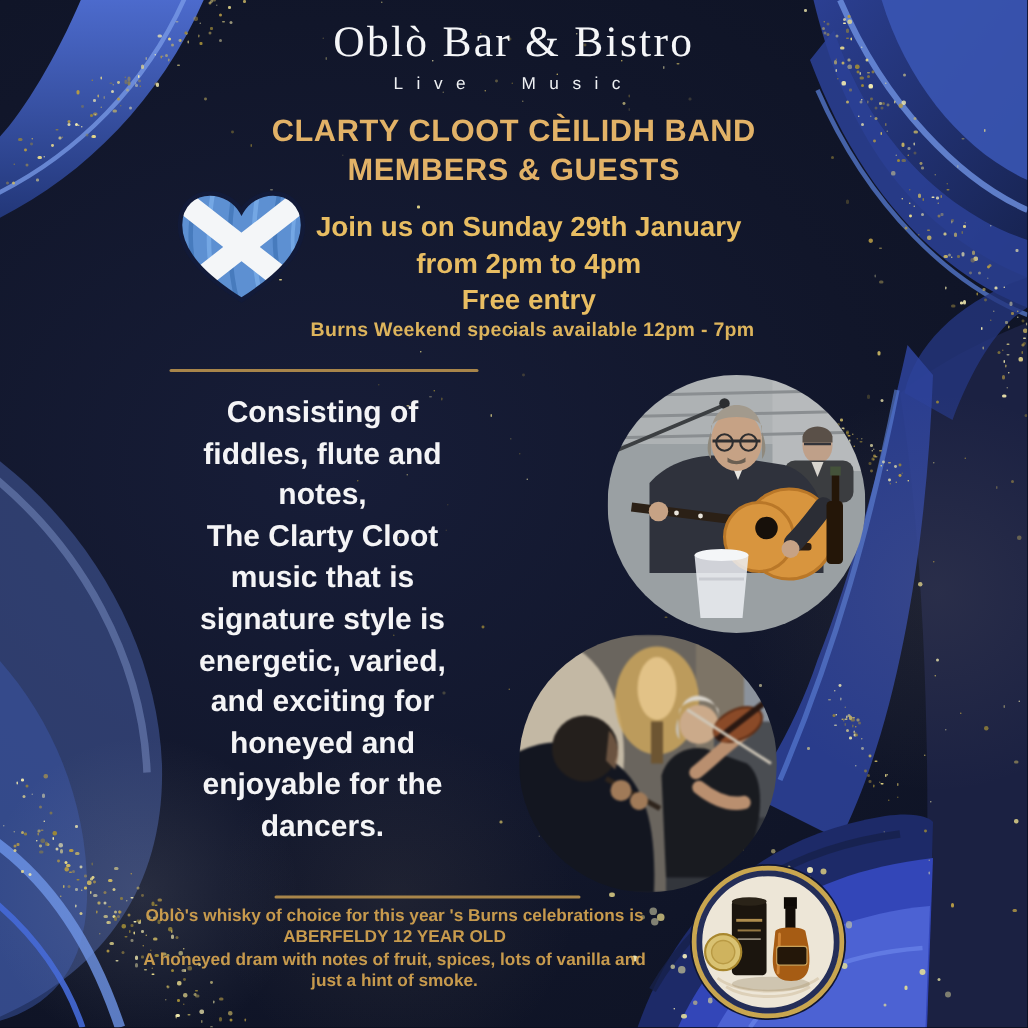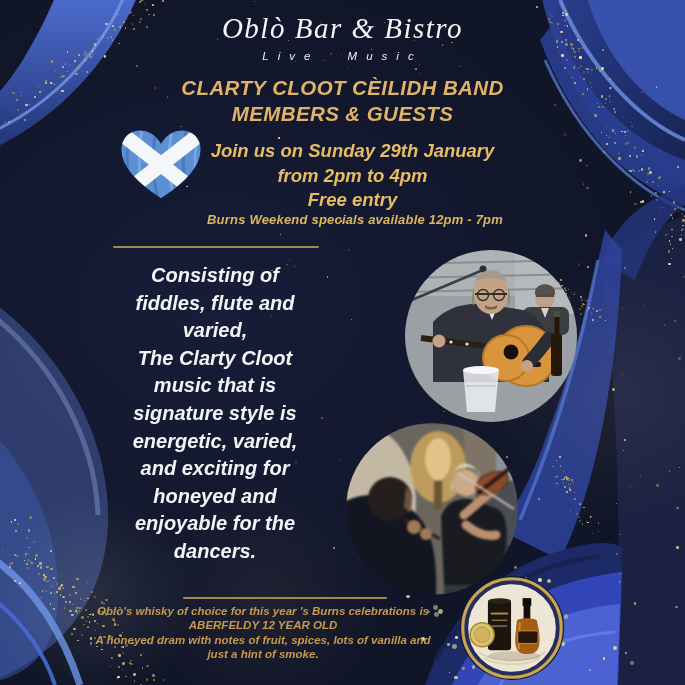--- a/index.html
+++ b/index.html
@@ -1,20 +1,19 @@
 <!DOCTYPE html>
 <html><head>
 <meta charset="utf-8">
 <style>
   html,body{margin:0;padding:0;background:#0b0f1e;}
   .canvas{
     position:relative;width:685px;height:685px;overflow:hidden;
     background:radial-gradient(ellipse at 32% 45%, #171d38 0%, #11162a 55%, #0d1222 100%);
     font-family:"Liberation Sans", sans-serif;
-    font-style:italic;
   }
   .layer{position:absolute;inset:0;}
   svg{display:block;}
   .bokeh{position:absolute;border-radius:50%;pointer-events:none;}
   .dot{position:absolute;border-radius:50%;pointer-events:none;}
   #glitter{pointer-events:none;}
 
   .title{
     position:absolute;top:12px;left:0;width:100%;text-align:center;
     font-family:"Liberation Serif", serif;font-size:29px;letter-spacing:1.5px;
@@ -884,21 +883,21 @@
     <div>Free entry</div>
   </div>
 
   <div class="burns">Burns Weekend  specials available 12pm - 7pm</div>
 
   <div class="divider divider1"></div>
 
   <div class="body-text">
     <div>Consisting of</div>
     <div>fiddles, flute and</div>
-    <div>varied,</div>
+    <div>notes,</div>
     <div>The Clarty Cloot</div>
     <div>music that is</div>
     <div>signature style is</div>
     <div>energetic, varied,</div>
     <div>and exciting for</div>
     <div>honeyed and</div>
     <div>enjoyable for the</div>
     <div>dancers.</div>
   </div>
 

